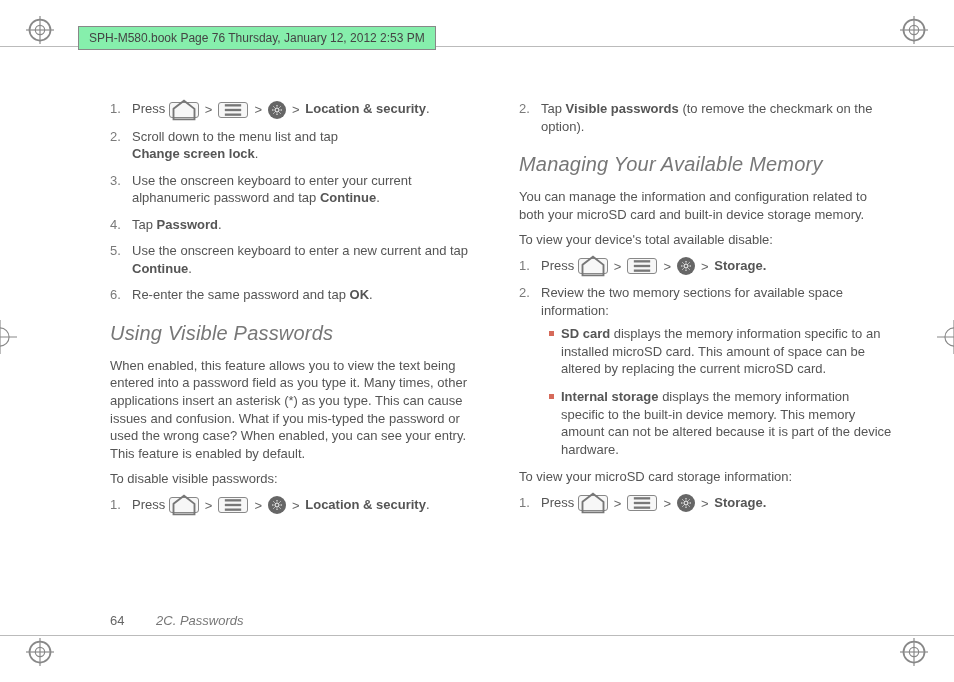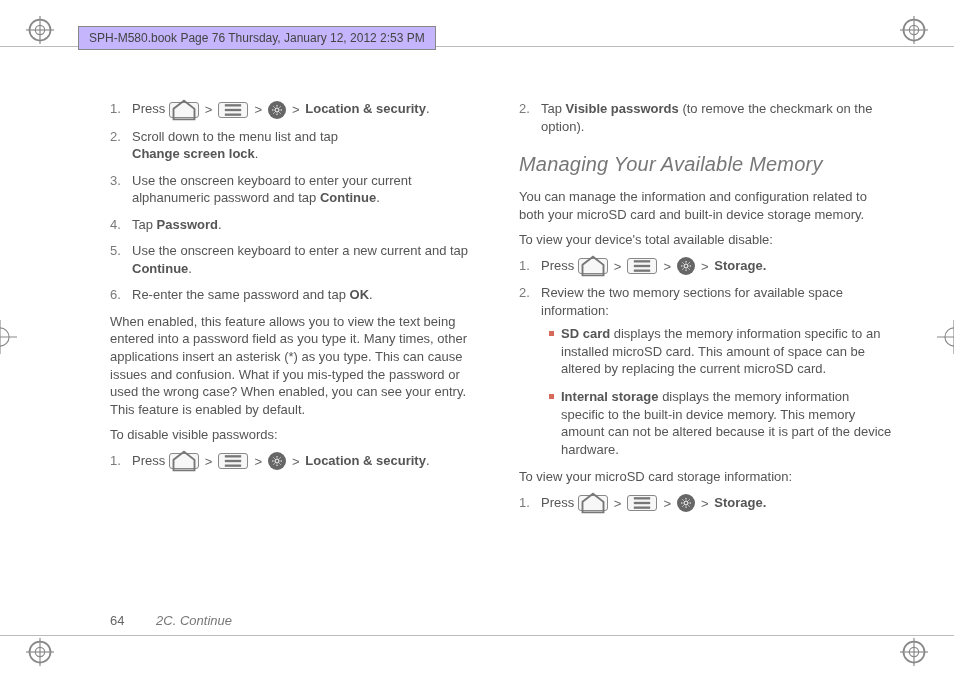--- a/index.html
+++ b/index.html
@@ -45,21 +45,21 @@
     border-top: 1px solid #bbb;
   }
   .header-label {
     position: absolute;
     top: 26px;
     left: 78px;
     border: 1px solid #888;
     padding: 4px 10px;
     font-size: 12px;
     color: #444;
-    background: #c4b5fd;
+    background: #86efac;
     z-index: 5;
   }
   .page-area {
     position: absolute;
     top: 100px;
     left: 110px;
     right: 60px;
     bottom: 80px;
     display: flex;
     gap: 34px;
@@ -225,20 +225,21 @@
         <span>Tap </span><span class="strong">Password</span><span>.</span>
       </li>
       <li>
         <span>Use the onscreen keyboard to enter a new current and tap </span><span class="strong">Continue</span><span>.</span>
       </li>
       <li>
         <span>Re-enter the same password and tap </span><span class="strong">OK</span><span>.</span>
       </li>
     </ol>
 
+    <h2 class="h2">Using Visible Passwords</h2>
     <p class="intro">When enabled, this feature allows you to view the text being entered into a password field as you type it. Many times, other applications insert an asterisk (*) as you type. This can cause issues and confusion. What if you mis-typed the password or used the wrong case? When enabled, you can see your entry. This feature is enabled by default.</p>
     <p class="intro">To disable visible passwords:</p>
     <ol class="steps">
       <li>
         <span>Press </span>
         <span class="navseq">
           <span class="key-icon">
               <svg viewBox="0 0 24 24">
                 <path d="M3 11 L12 4 L21 11 L21 20 L3 20 Z" fill="none" stroke="#777" stroke-width="1.6"></path>
               </svg>
@@ -340,14 +341,14 @@
           <span class="gt">&gt;</span>
         </span>
         <span class="strong">Storage.</span>
       </li>
     </ol>
   </div>
 </div>
 
 <div class="footer">
   <span class="pnum">64</span>
-  <span>2C. Continue</span>
+  <span>2C. Passwords</span>
 </div>
 
 </body></html>

